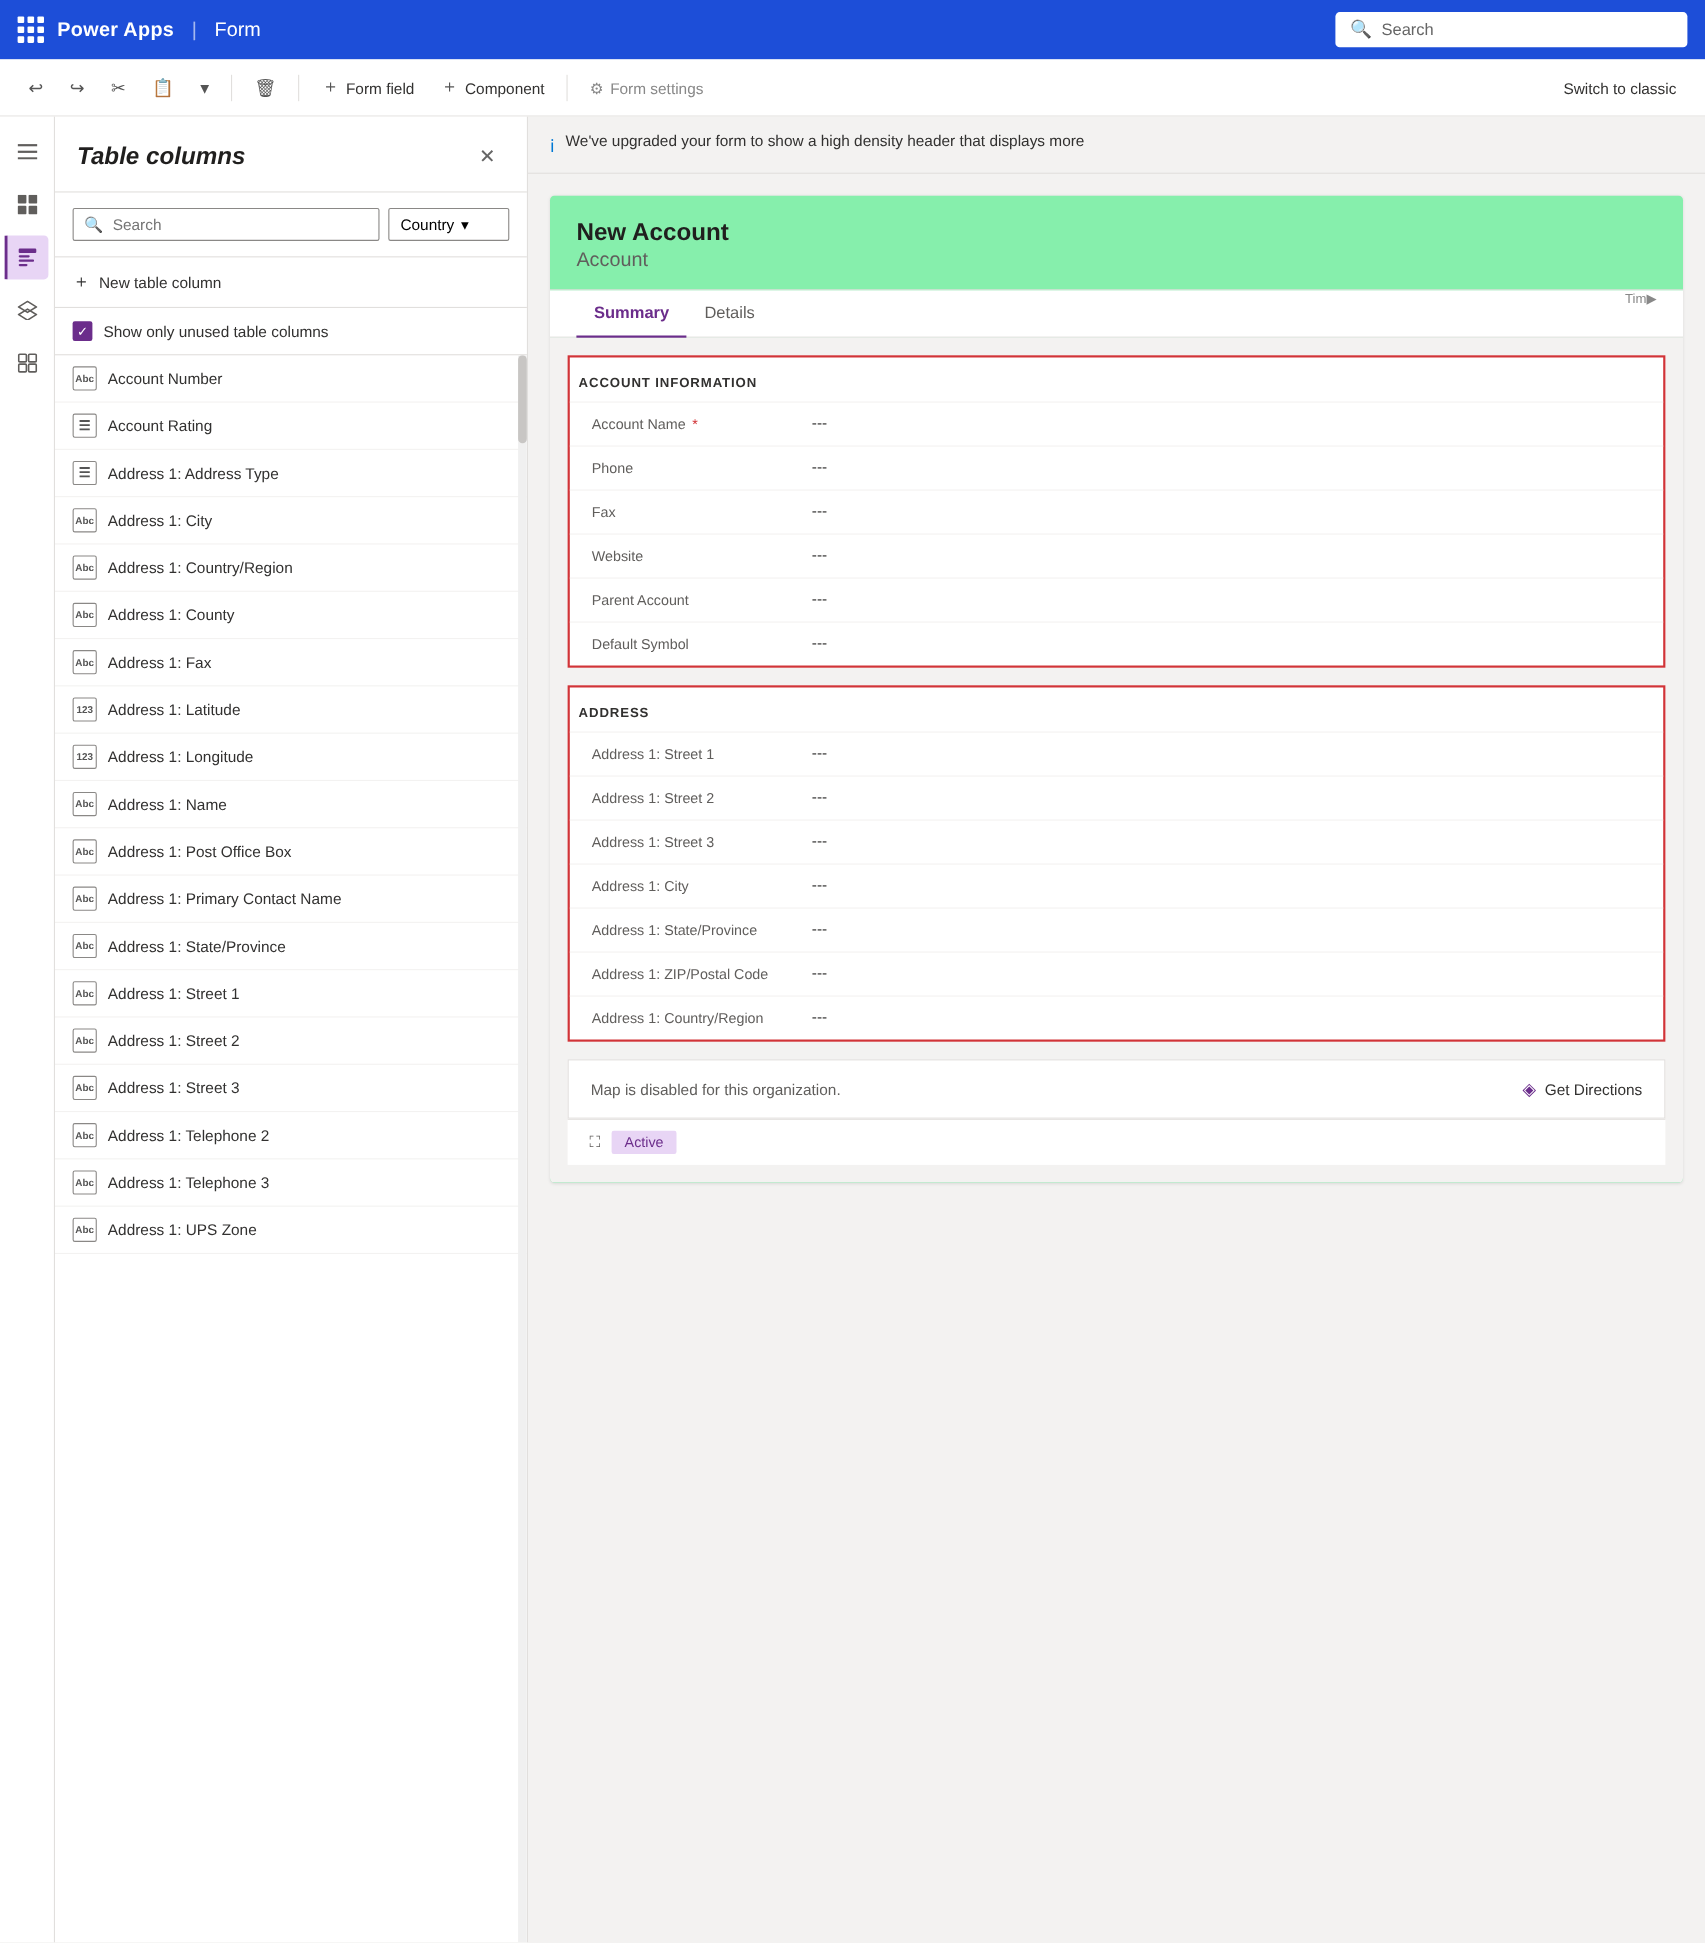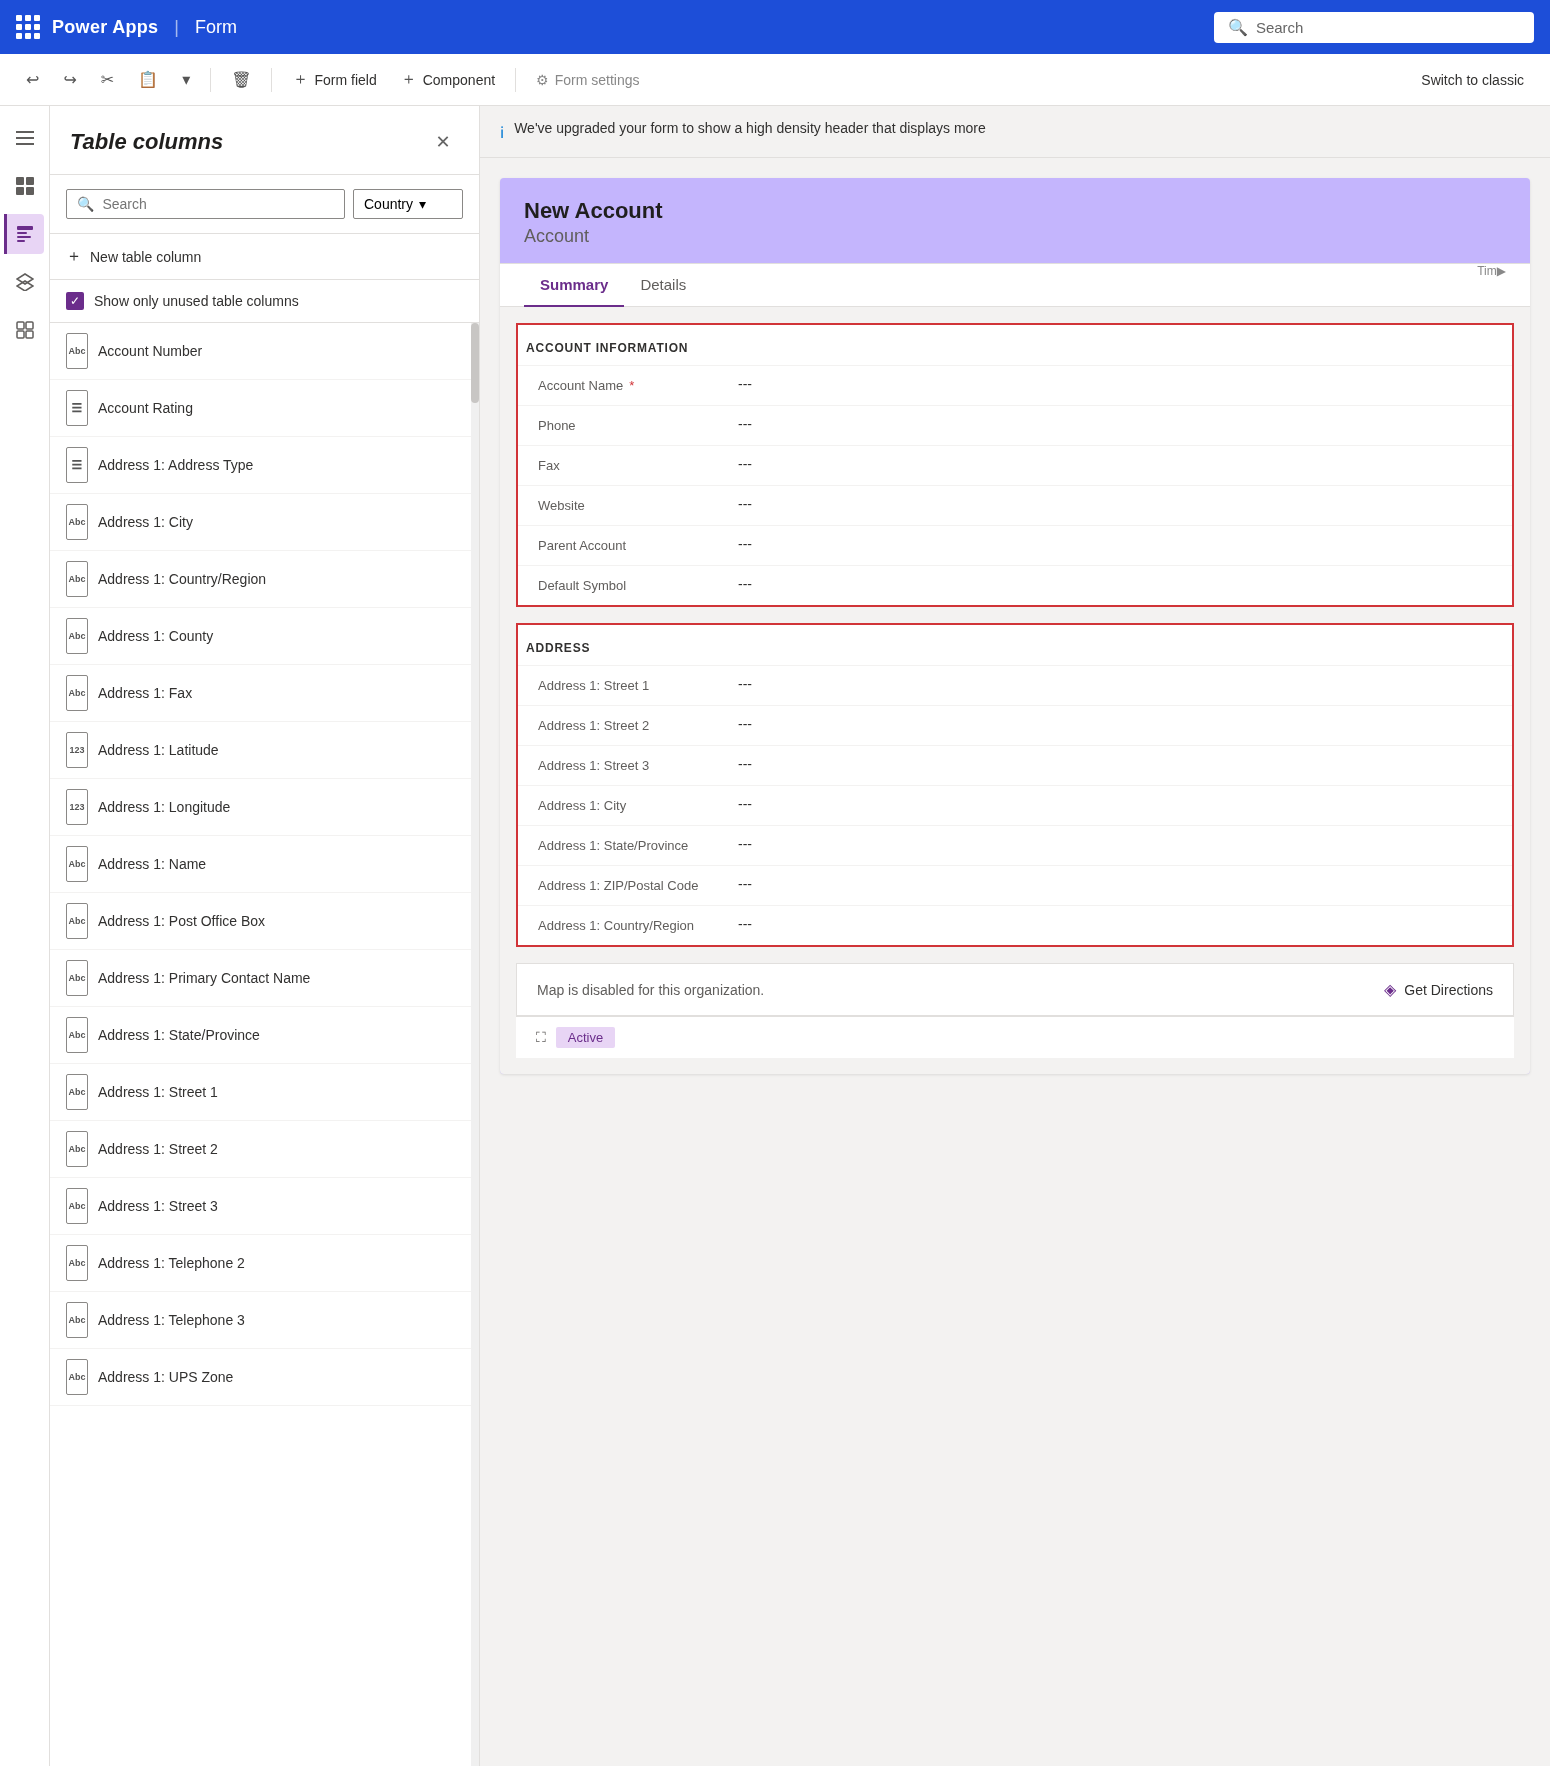--- a/index.html
+++ b/index.html
@@ -215,21 +215,21 @@
     .panel-list-inner { padding: 0; }
     .col-item {
       display: flex;
       align-items: center;
       gap: 10px;
       padding: 10px 16px;
       cursor: pointer;
       border-bottom: 1px solid #f3f2f1;
     }
     .col-icon {
-      width: 22px; height: 36px;
+      width: 22px; height: 22px;
       border: 1.5px solid #8a8886;
       border-radius: 2px;
       display: flex; align-items: center; justify-content: center;
       font-size: 10px;
       color: #555;
       flex-shrink: 0;
       font-weight: 700;
     }
     .col-name { font-size: 14px; color: #323130; }
 
@@ -268,21 +268,21 @@
       border-bottom: 1px solid #e1dfdd;
     }
     .info-icon { color: #0078d4; font-size: 16px; flex-shrink: 0; margin-top: 1px; }
 
     .form-wrapper {
       flex: 1;
       overflow-y: auto;
       padding: 20px;
     }
     .form-card {
-      background: #c4b5fd;
+      background: #86efac;
       border-radius: 4px;
       box-shadow: 0 1px 3px rgba(0,0,0,0.1);
       overflow: hidden;
     }
 
     
     .form-header {
       padding: 20px 24px 16px;
       border-bottom: 1px solid #e1dfdd;
     }

